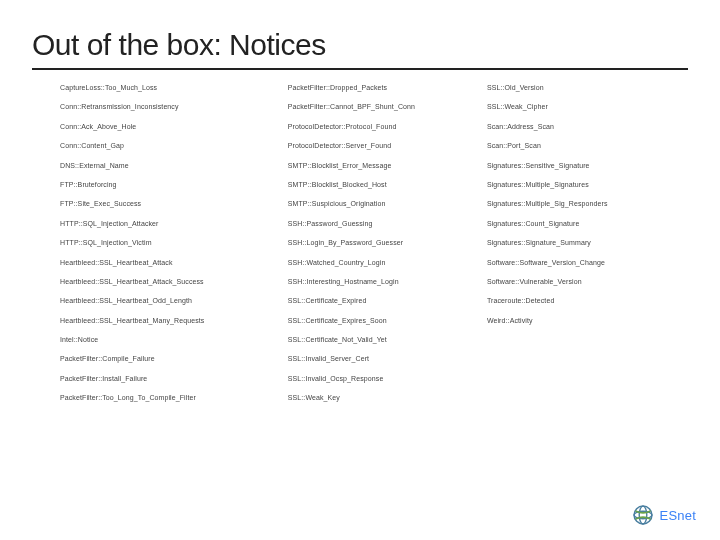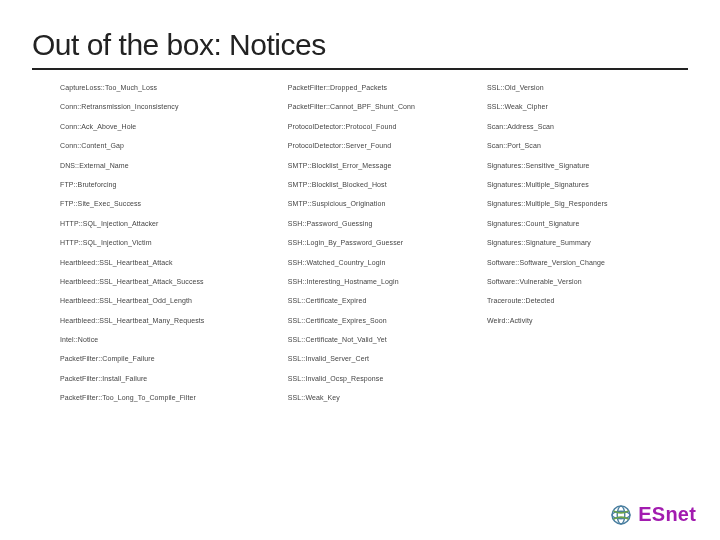--- a/index.html
+++ b/index.html
@@ -24,21 +24,21 @@
   .col.c3 { flex: 1; }
   .item {
     font-size: 7px; color: #444; font-weight: 400; line-height: 1.2;
     white-space: nowrap; overflow: hidden; text-overflow: clip;
     letter-spacing: 0.1px;
   }
   .logo {
     position: absolute; right: 24px; bottom: 14px; display: flex; align-items: center; gap: 6px;
   }
   .logo-mark { width: 22px; height: 22px; }
-  .logo-text { font-size: 20px; font-weight: 700; color: #a21caf; letter-spacing: 0.2px; }
+  .logo-text { font-size: 13px; font-weight: 400; color: #3b82f6; letter-spacing: 0.2px; }
 </style>
 </head>
 <body>
 
 <div class="slide">
   <div class="title-wrap">
     <h1 class="title">Out of the box: Notices</h1>
   </div>
   <hr class="rule">
   <div class="cols">

